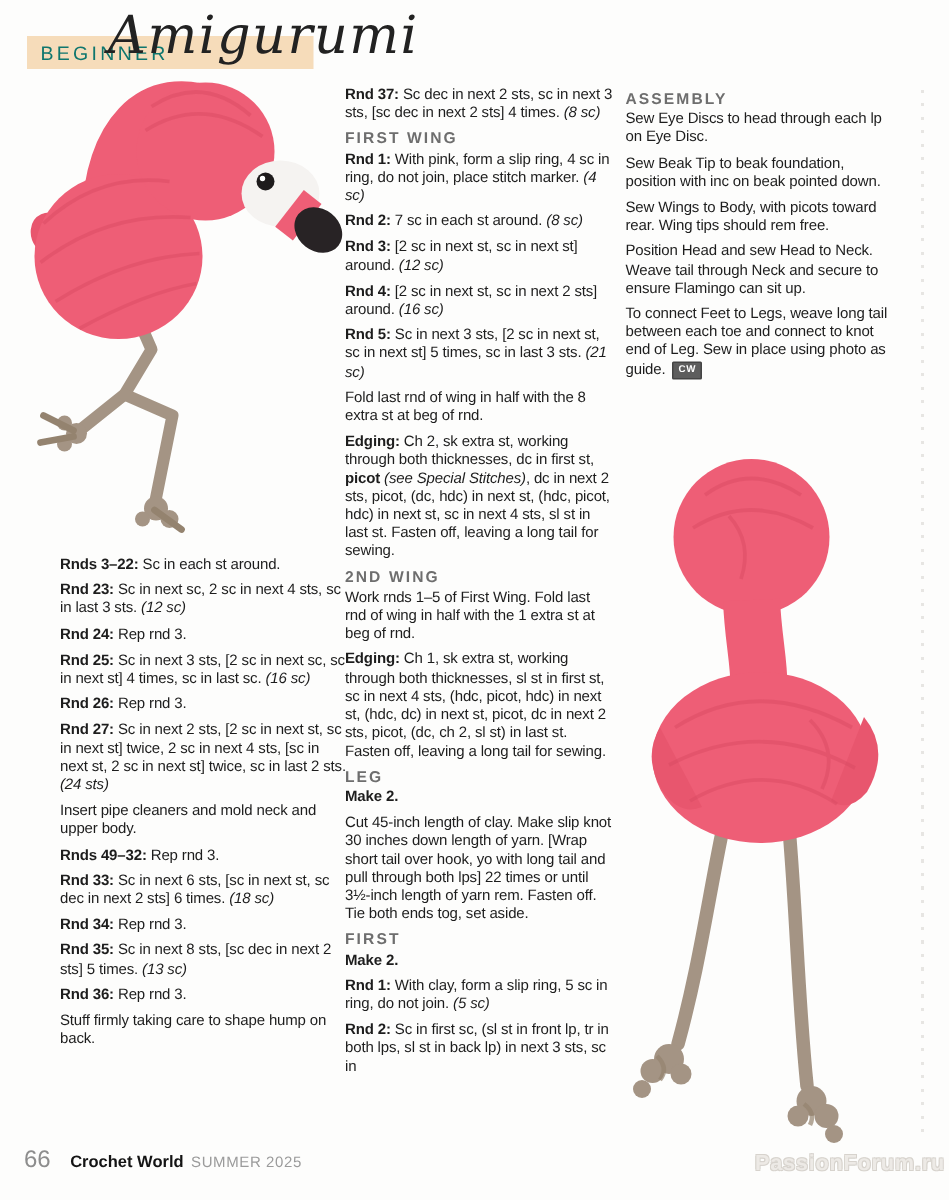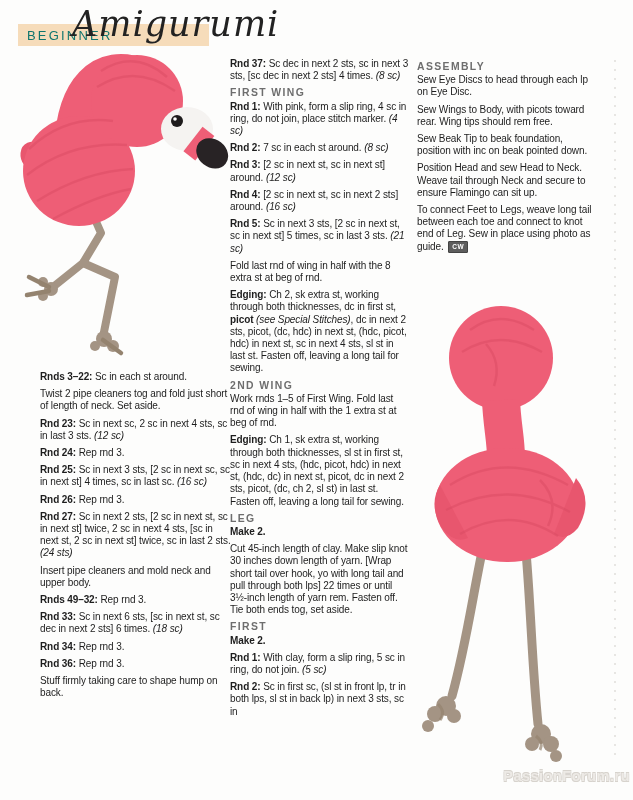--- a/index.html
+++ b/index.html
@@ -160,30 +160,30 @@
       <path d="M76,44 Q92,62 84,86"></path>
       <path d="M40,185 Q95,150 158,185"></path>
       <path d="M36,210 Q98,178 160,212"></path>
       <path d="M50,234 Q100,205 148,236"></path>
       <path d="M130,180 Q150,200 138,226"></path>
     </g>
   </svg>
 
   <div id="col-left" class="col">
       <p><strong>Rnds 3–22: </strong><span>Sc in each st around.</span></p>
-      <p><span>Twist 2 pipe cleaners tog and fold just short of length of neck. Set aside.</span></p>
       <p><strong>Rnd 23: </strong><span>Sc in next sc, 2 sc in next 4 sts, sc in last 3 sts. </span><em>(12 sc)</em></p>
       <p><strong>Rnd 24: </strong><span>Rep rnd 3.</span></p>
       <p><strong>Rnd 25: </strong><span>Sc in next 3 sts, [2 sc in next sc, sc in next st] 4 times, sc in last sc. </span><em>(16 sc)</em></p>
       <p><strong>Rnd 26: </strong><span>Rep rnd 3.</span></p>
       <p><strong>Rnd 27: </strong><span>Sc in next 2 sts, [2 sc in next st, sc in next st] twice, 2 sc in next 4 sts, [sc in next st, 2 sc in next st] twice, sc in last 2 sts. </span><em>(24 sts)</em></p>
       <p><span>Insert pipe cleaners and mold neck and upper body.</span></p>
       <p><strong>Rnds 49–32: </strong><span>Rep rnd 3.</span></p>
       <p><strong>Rnd 33: </strong><span>Sc in next 6 sts, [sc in next st, sc dec in next 2 sts] 6 times. </span><em>(18 sc)</em></p>
       <p><strong>Rnd 34: </strong><span>Rep rnd 3.</span></p>
+      <p><strong>Rnd 35: </strong><span>Sc in next 8 sts, [sc dec in next 2 sts] 5 times. </span><em>(13 sc)</em></p>
       <p><strong>Rnd 36: </strong><span>Rep rnd 3.</span></p>
       <p><span>Stuff firmly taking care to shape hump on back.</span></p>
     </div>
   <div id="col-mid" class="col">
       <p><strong>Rnd 37: </strong><span>Sc dec in next 2 sts, sc in next 3 sts, [sc dec in next 2 sts] 4 times. </span><em>(8 sc)</em></p>
       <div class="heading">FIRST WING</div>
       <p><strong>Rnd 1: </strong><span>With pink, form a slip ring, 4 sc in ring, do not join, place stitch marker. </span><em>(4 sc)</em></p>
       <p><strong>Rnd 2: </strong><span>7 sc in each st around. </span><em>(8 sc)</em></p>
       <p><strong>Rnd 3: </strong><span>[2 sc in next st, sc in next st] around. </span><em>(12 sc)</em></p>
       <p><strong>Rnd 4: </strong><span>[2 sc in next st, sc in next 2 sts] around. </span><em>(16 sc)</em></p>
@@ -197,22 +197,25 @@
       <p><strong>Make 2.</strong></p>
       <p><span>Cut 45-inch length of clay. Make slip knot 30 inches down length of yarn. [Wrap short tail over hook, yo with long tail and pull through both lps] 22 times or until 3½-inch length of yarn rem. Fasten off. Tie both ends tog, set aside.</span></p>
       <div class="heading">FIRST</div>
       <p><strong>Make 2.</strong></p>
       <p><strong>Rnd 1: </strong><span>With clay, form a slip ring, 5 sc in ring, do not join. </span><em>(5 sc)</em></p>
       <p><strong>Rnd 2: </strong><span>Sc in first sc, (sl st in front lp, tr in both lps, sl st in back lp) in next 3 sts, sc in</span></p>
     </div>
   <div id="col-right" class="col">
       <div class="heading">ASSEMBLY</div>
       <p><span>Sew Eye Discs to head through each lp on Eye Disc.</span></p>
+      <p><span>Sew Beak Tip to beak foundation, position with inc on beak pointed down.</span></p>
       <p><span>Sew Wings to Body, with picots toward rear. Wing tips should rem free.</span></p>
-      <p><span>Sew Beak Tip to beak foundation, position with inc on beak pointed down.</span></p>
       <p><span>Position Head and sew Head to Neck. Weave tail through Neck and secure to ensure Flamingo can sit up.</span></p>
       <p><span>To connect Feet to Legs, weave long tail between each toe and connect to knot end of Leg. Sew in place using photo as guide. </span><span class="end-marker">CW</span></p>
     </div>
 
+  <div class="footer">
+    <span class="page-num">66</span><span class="brand">Crochet World</span><span class="issue">SUMMER 2025</span>
+  </div>
 
   <div class="watermark">PassionForum.ru</div>
   <div class="edge-dots"></div>
 </div>
 
 </body></html>

